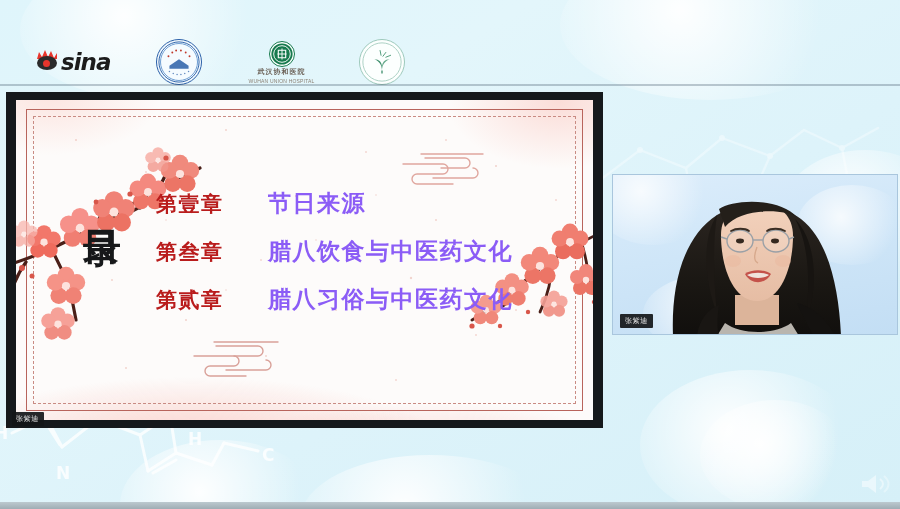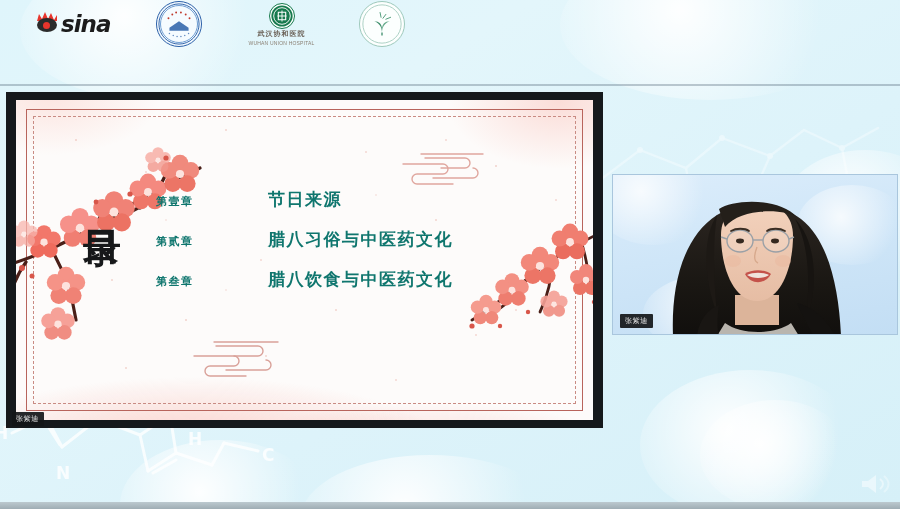--- a/index.html
+++ b/index.html
@@ -34,21 +34,21 @@
   #molecule-tr {
     position: absolute; right: 10px; top: 120px;
     width: 300px; height: 130px;
     opacity: .45; pointer-events: none;
   }
 
   
   #logo-bar {
     position: absolute; left: 0; top: 0;
     width: 900px; height: 86px;
-    display: flex; align-items: flex-start;
+    display: flex; align-items: flex-end;
     padding-left: 34px; gap: 22px;
   }
   #logo-bar::after {
     content: ""; position: absolute; left: 0; right: 0; bottom: 0;
     height: 2px; background: rgba(60,80,100,.30);
   }
 
   .logo { display: flex; align-items: center; height: 48px; }
 
   
@@ -175,26 +175,26 @@
     text-orientation: upright;
     height:86px;
   }
   #toc-list {
     position:absolute; left:140px; top:88px;
     display:flex; flex-direction:column; gap:17px;
   }
   .toc-row { display:flex; align-items:baseline; }
   .toc-chapter {
     font-family:"DejaVu Serif", serif;
-    font-weight:700; font-size:11px; color:#0f766e;
+    font-weight:700; font-size:21px; color:#b91c1c;
     letter-spacing:1.5px; width:112px; flex:none;
   }
   .toc-text {
     font-family:"DejaVu Serif", serif;
-    font-weight:700; font-size:17px; color:#0f766e; letter-spacing:1.5px;
+    font-weight:700; font-size:23px; color:#8b5cf6; letter-spacing:1.5px;
   }
 
   
   #slide-nameplate {
     position:absolute; left:6px; bottom:2px;
     background:rgba(20,22,24,.92);
     color:#e9e9e9; font-size:7px; letter-spacing:.6px;
     padding:2px 5px 2px 4px;
     border-radius:1px;
   }
@@ -569,26 +569,26 @@
       </svg>
 
       <div id="toc-title">目录</div>
 
       <div id="toc-list">
         <div class="toc-row">
           <span class="toc-chapter">第壹章</span>
           <span class="toc-text">节日来源</span>
         </div>
         <div class="toc-row">
+          <span class="toc-chapter">第叁章</span>
+          <span class="toc-text">腊八饮食与中医药文化</span>
+        </div>
+        <div class="toc-row">
           <span class="toc-chapter">第贰章</span>
           <span class="toc-text">腊八习俗与中医药文化</span>
-        </div>
-        <div class="toc-row">
-          <span class="toc-chapter">第叁章</span>
-          <span class="toc-text">腊八饮食与中医药文化</span>
         </div>
       </div>
 
     </div>
     <div id="slide-nameplate">张紫迪</div>
   </div>
 
   <div id="video-tile">
     <div id="video-bg"></div>
     <div class="vid-blob" style="left:-20px;top:-20px;width:120px;height:90px;"></div>

